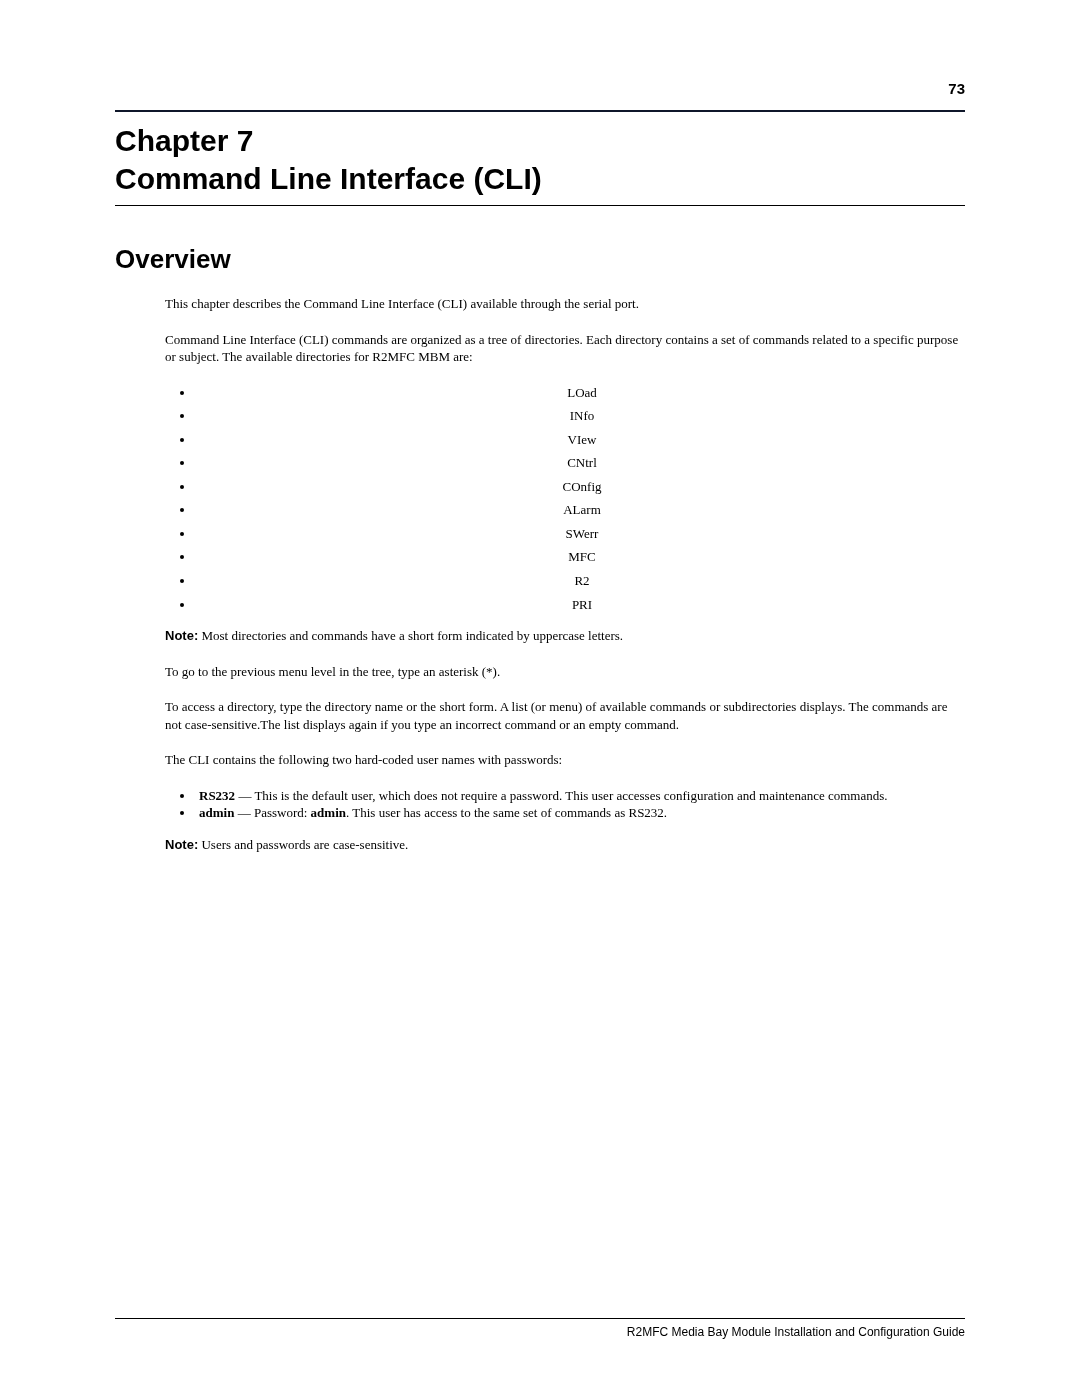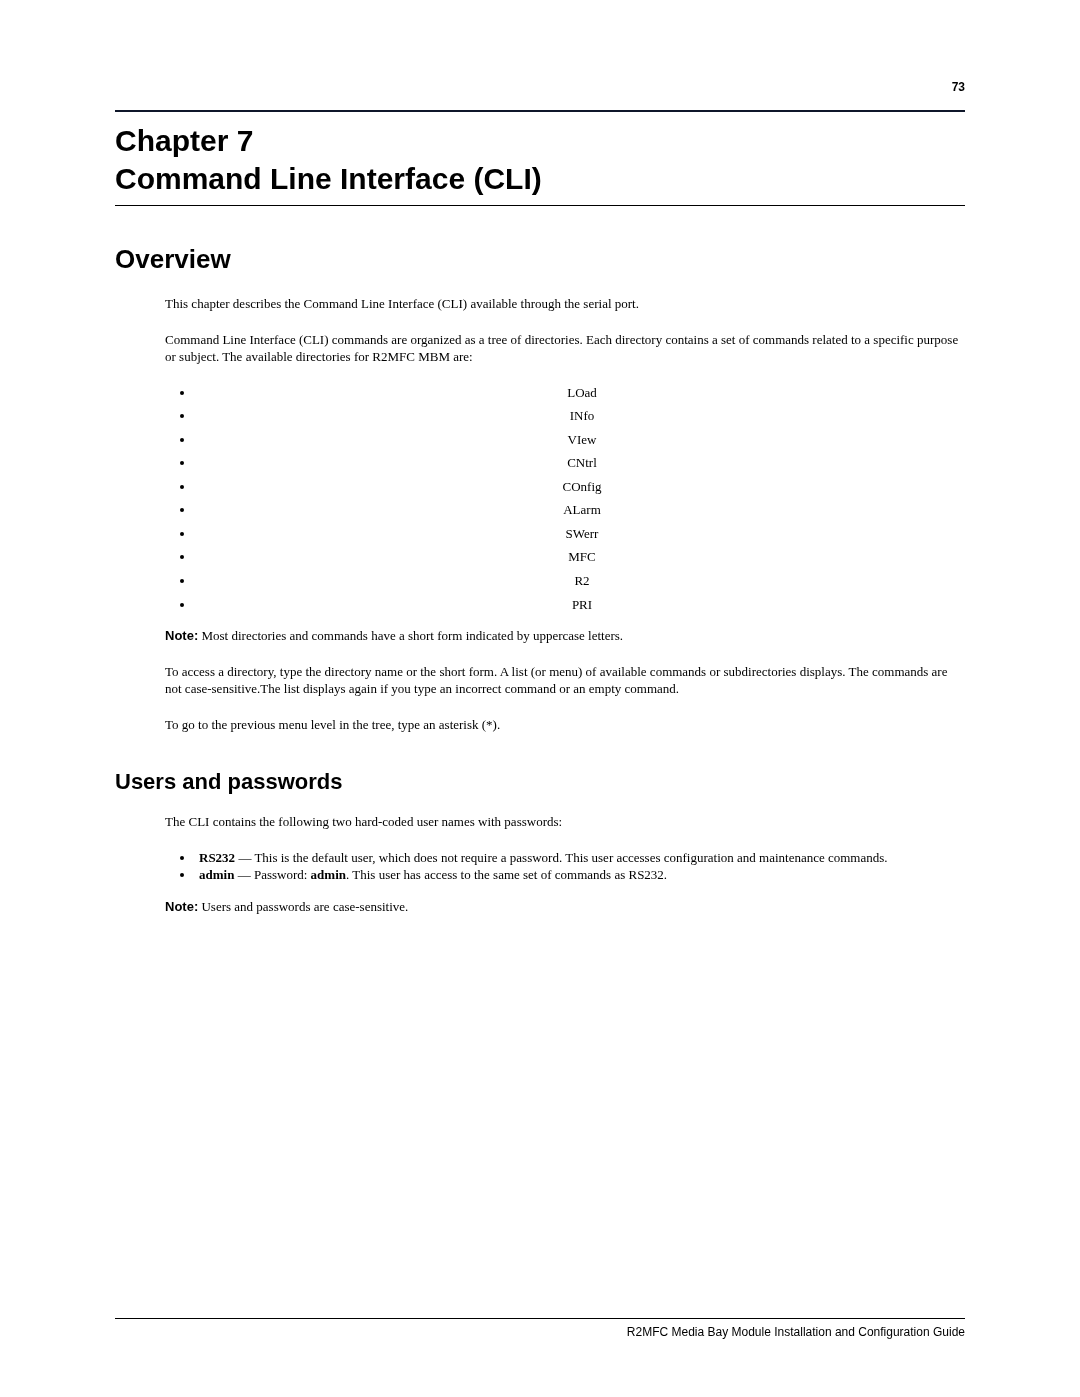--- a/index.html
+++ b/index.html
@@ -15,21 +15,21 @@
     position: relative;
     box-sizing: border-box;
     padding: 80px 115px 60px 115px;
   }
   .page-number {
     position: absolute;
     top: 80px;
     right: 115px;
     font-family: Arial, Helvetica, sans-serif;
     font-weight: bold;
-    font-size: 12px;
+    font-size: 15px;
   }
   .chapter-header {
     border-top: 2px solid #0f172a;
     border-bottom: 1.5px solid #000;
     margin-top: 30px;
     padding: 10px 0 8px 0;
   }
   .chapter-header .chapter-label,
   .chapter-header .chapter-title {
     font-family: Arial, Helvetica, sans-serif;
@@ -134,25 +134,24 @@
       <li>SWerr</li>
       <li>MFC</li>
       <li>R2</li>
       <li>PRI</li>
     </ul>
 
     <p class="note-line">
       <span class="note-label">Note:</span><span> Most directories and commands have a short form indicated by uppercase letters.</span>
     </p>
 
+    <p>To go to the previous menu level in the tree, type an asterisk (*).</p>
     <p>To access a directory, type the directory name or the short form. A list (or menu) of available commands or subdirectories displays. The commands are not case-sensitive.The list displays again if you type an incorrect command or an empty command.</p>
-    <p>To go to the previous menu level in the tree, type an asterisk (*).</p>
   </div>
 
-  <div class="section-h2">Users and passwords</div>
 
   <div class="body-block">
     <p>The CLI contains the following two hard-coded user names with passwords:</p>
 
     <ul class="user-list">
       <li>
         <span class="bold-serif">RS232</span><span> — </span><span>This is the default user, which does not require a password. This user accesses configuration and maintenance commands.</span>
       </li>
       <li>
         <span class="bold-serif">admin</span><span> — </span><span>Password: </span><span class="bold-serif">admin</span><span>. This user has access to the same set of commands as RS232.</span>

